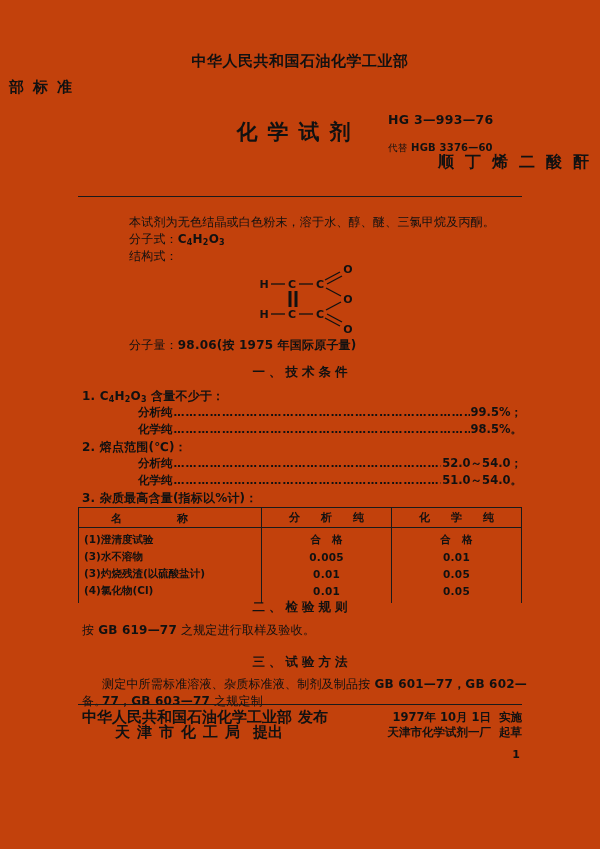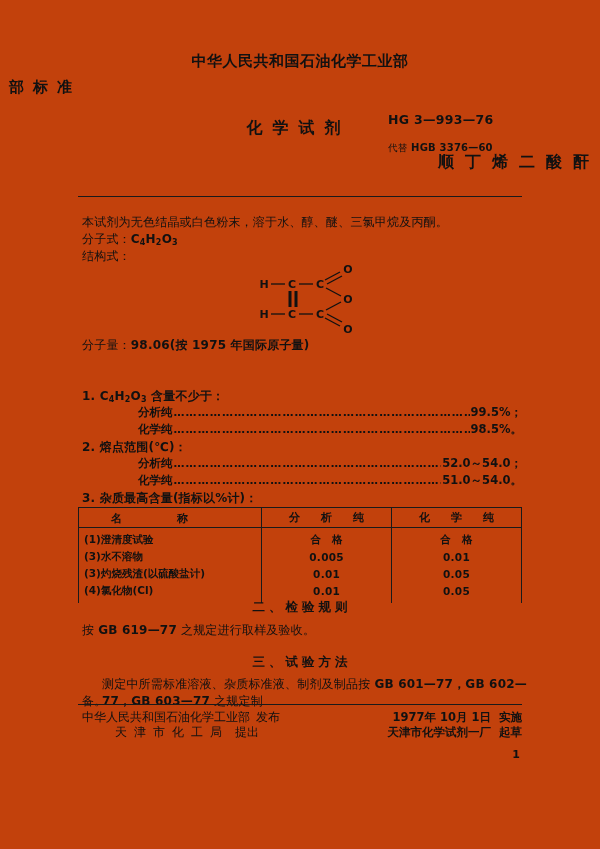--- a/index.html
+++ b/index.html
@@ -40,21 +40,21 @@
     font-size: 15px;
     font-weight: bold;
     letter-spacing: 9px;
     text-indent: 9px;
   }
   .hdr-reagent {
     position: absolute;
     left: 0; right: 13px;
     top: 118px;
     text-align: center;
-    font-size: 16px;
+    font-size: 21px;
     font-weight: bold;
     letter-spacing: 10px;
     text-indent: 10px;
   }
   .hdr-substance {
     position: absolute;
     left: 0; right: 0;
     top: 152px;
     text-align: right;
     font-size: 16px;
@@ -89,20 +89,21 @@
     border-top: 1.3px solid #1a1a1a;
   }
   #rule-top { top: 196px; }
   #rule-bottom { top: 704px; }
   
   .txt {
     position: absolute;
     font-size: 12px;
     line-height: 17px;
     letter-spacing: 0.2px;
+    margin-left: 47px;
   }
   .b { font-weight: bold; }
   sub {
     font-size: 8px;
     vertical-align: -2px;
     font-weight: bold;
   }
   #desc-line    { left: 82px; top: 214px; }
   #formula-line { left: 82px; top: 231px; }
   #struct-line  { left: 82px; top: 248px; }
@@ -226,22 +227,22 @@
   #para-2 { top: 622px; }
   #para-3 { top: 676px; left: 102px; width: 425px; }
   #para-3b { top: 693px; left: 82px; }
   .para .b { font-weight: bold; }
 
   
   .foot-left {
     position: absolute;
     left: 82px;
     top: 710px;
-    font-size: 12px;
-    font-weight: normal;
+    font-size: 15px;
+    font-weight: bold;
     line-height: 15px;
   }
   .foot-left .l2 {
     letter-spacing: 7px;
     text-indent: 7px;
     margin-left: 33px;
   }
   .foot-left .verb { letter-spacing: 0; margin-left: 6px; }
   .foot-right {
     position: absolute;
@@ -320,20 +321,21 @@
         <line x1="73" y1="54" x2="88" y2="62"></line>
         <line x1="75" y1="50" x2="90" y2="58"></line>
       </g>
     </svg>
   </div>
 
   <div class="txt" id="mw-line">
     <span>分子量：</span><span class="b">98.06(按 1975 年国际原子量)</span>
   </div>
 
+  <div class="sec" id="sec-1">一、技术条件</div>
 
   <div class="item" id="item-1">1. C<sub>4</sub>H<sub>2</sub>O<sub>3</sub> 含量不少于：</div>
 
   <div class="dotrow" id="row-1a">
     <span class="lbl">分析纯</span>
     <span class="leader">……………………………………………………………………………</span>
     <span class="val">99.5%；</span>
   </div>
   <div class="dotrow" id="row-1b">
     <span class="lbl">化学纯</span>

